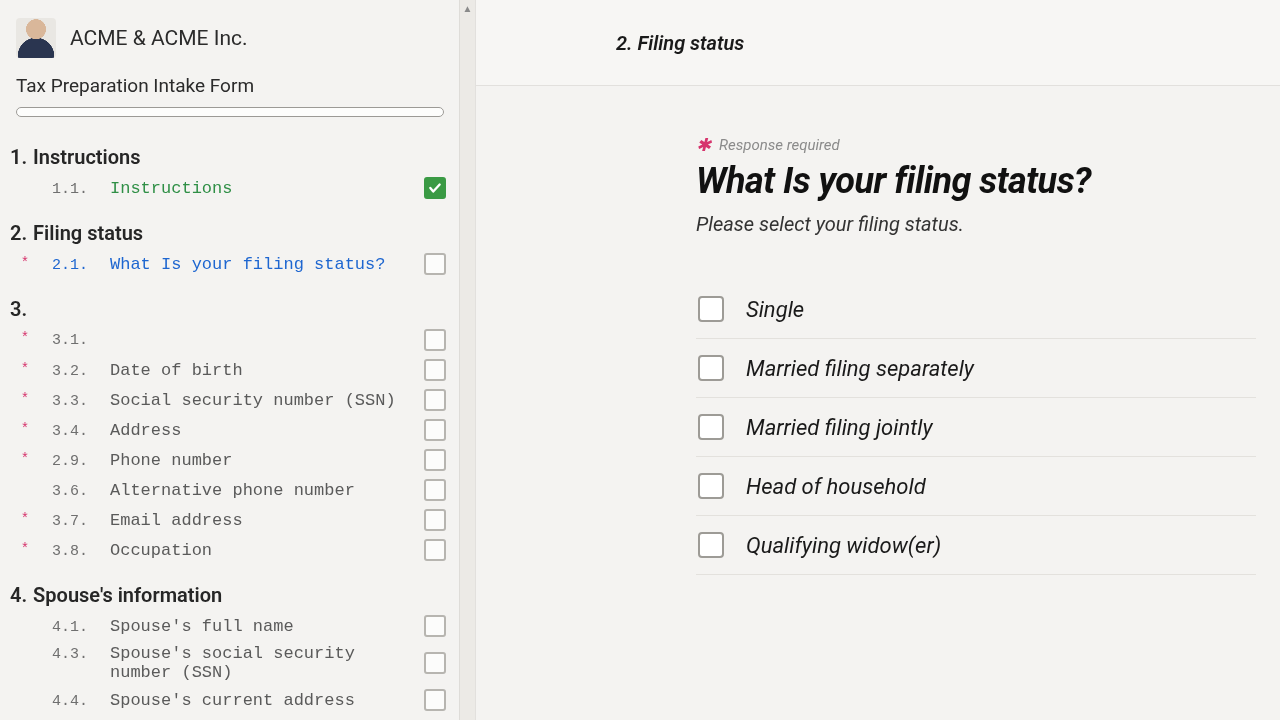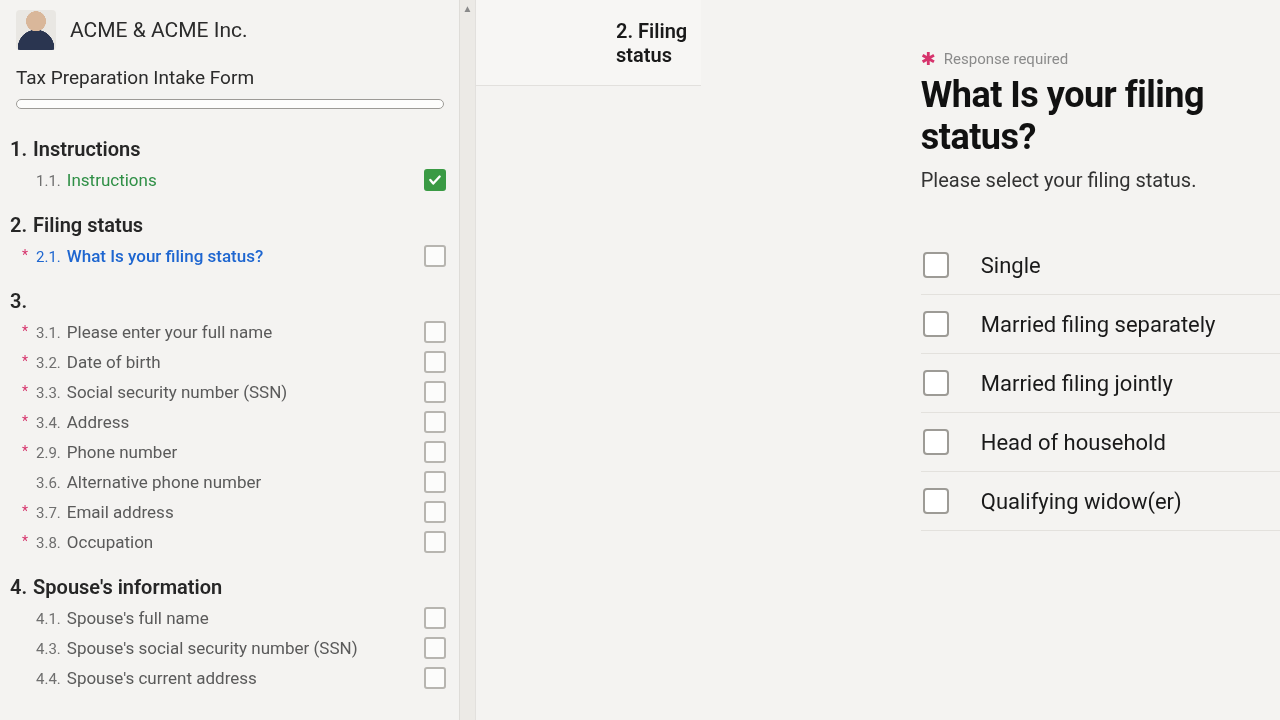--- a/index.html
+++ b/index.html
@@ -40,21 +40,21 @@
   }
   .scroll-arrow-up {
     position: absolute;
     top: 0; left: 0; right: 0;
     height: 16px;
     display: flex; align-items: center; justify-content: center;
     color: #8a8a8a;
     font-size: 10px;
   }
   .sidebar-header {
-    padding: 10px 16px 6px 16px;
+    padding: 18px 16px 6px 16px;
     display: flex;
     align-items: center;
     gap: 14px;
   }
   .avatar {
     width: 40px; height: 40px;
     border-radius: 4px;
     background: radial-gradient(circle at 50% 28%, #d9b79a 0 28%, transparent 29%),
                 radial-gradient(circle at 50% 95%, #2a3550 0 42%, transparent 43%),
                 #e9e7e3;
@@ -98,23 +98,24 @@
   .item-row {
     display: flex;
     align-items: center;
     padding: 3px 0 3px 10px;
     gap: 6px;
     min-height: 30px;
   }
   .item-left {
     display: flex;
     align-items: baseline;
-    gap: 6px;
+    gap: 22px;
     flex: 1 1 auto;
     min-width: 0;
+    font-family: Liberation Mono, monospace;
   }
   .required-star {
     color: #d6336c;
     font-size: 14px;
     width: 10px;
     display: inline-block;
     text-align: center;
     flex: 0 0 10px;
     position: relative;
     top: -2px;
@@ -145,23 +146,24 @@
     background: #3a9a44;
     border-color: #3a9a44;
   }
   .status-box.done svg { display: block; }
   .status-box svg { display: none; }
 
   
   .main {
     flex: 1 1 auto;
     display: flex;
-    flex-direction: row;
+    flex-direction: column;
     background: #f4f3f1;
     overflow: hidden;
+    font-style: italic;
   }
   .main-header {
     height: 86px;
     display: flex;
     align-items: center;
     padding-left: 140px;
     border-bottom: 1px solid #e2e0dd;
     background: #f7f6f4;
   }
   .main-header-title {
@@ -198,21 +200,21 @@
     font-size: 20px;
     color: #333;
     margin-bottom: 44px;
   }
   .options {
     width: 560px;
   }
   .option-row {
     display: flex;
     align-items: center;
-    gap: 32px;
+    gap: 22px;
     padding: 16px 2px;
     border-bottom: 1px solid #e3e1dd;
     cursor: pointer;
   }
   .option-row:first-child { border-top: none; }
   .checkbox {
     width: 26px; height: 26px;
     border: 2px solid #9d9b96;
     border-radius: 4px;
     background: #fff;
@@ -274,21 +276,20 @@
             </div>
           </div>
           <div class="section">
             <div class="section-heading">
               <span class="num">3.</span>
             </div>
             <div class="item-row">
               <div class="item-left">
                 <span class="required-star">*</span>
                 <span class="item-num">3.1.</span>
-                <span class="item-label">Please enter your full name</span>
               </div>
               <div class="status-box"></div>
             </div>
             <div class="item-row">
               <div class="item-left">
                 <span class="required-star">*</span>
                 <span class="item-num">3.2.</span>
                 <span class="item-label">Date of birth</span>
               </div>
               <div class="status-box"></div>

